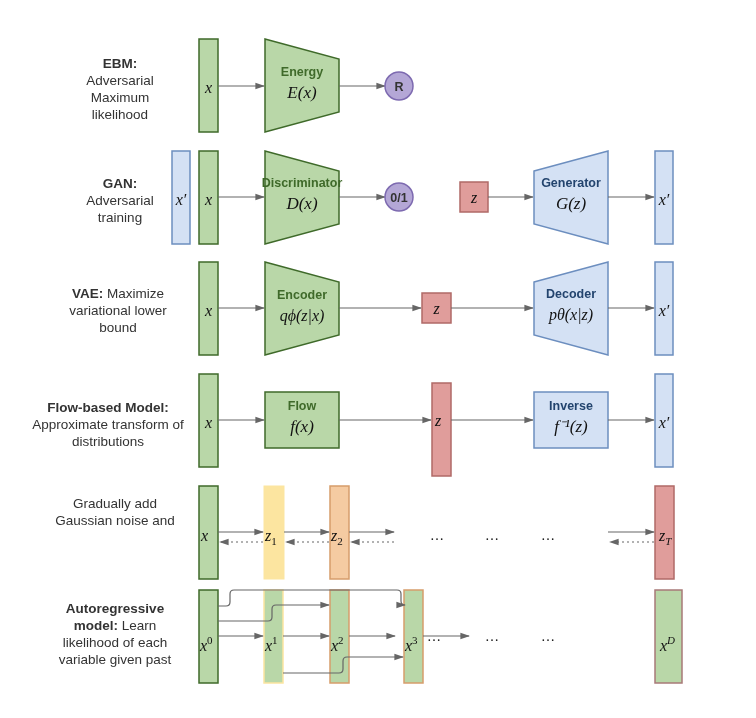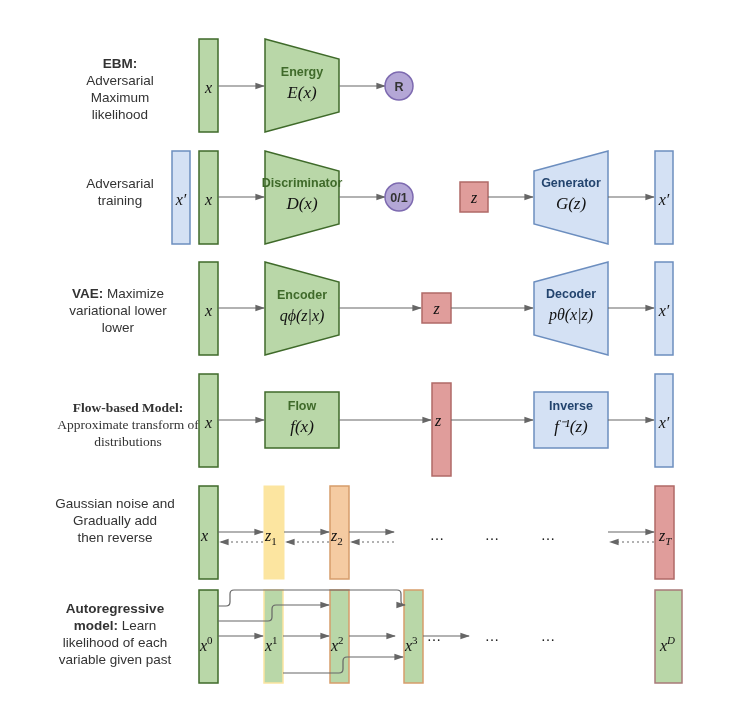--- a/index.html
+++ b/index.html
@@ -18,40 +18,40 @@
 <body>
 
 <div class="row-label" style="left:35px; top:55px;">
   <div><b>EBM:</b></div>
   <div>Adversarial</div>
   <div>Maximum</div>
   <div>likelihood</div>
 </div>
 
 <div class="row-label" style="left:35px; top:175px;">
+  <div><b>GAN:</b></div>
   <div>Adversarial</div>
   <div>training</div>
 </div>
 
 <div class="row-label" style="left:18px; top:285px; width:200px;">
   <div><b>VAE:</b> <span>Maximize</span></div>
   <div>variational lower</div>
-  <div>lower</div>
+  <div>bound</div>
 </div>
 
-<div class="row-label" style="left:28px; top:399px; width:200px;font-family:Liberation Serif, serif;">
+<div class="row-label" style="left:8px; top:399px; width:200px;">
   <div><b>Flow-based Model:</b></div>
   <div>Approximate transform of</div>
   <div>distributions</div>
 </div>
 
 <div class="row-label" style="left:25px; top:495px; width:180px;">
+  <div>Gradually add</div>
   <div>Gaussian noise and</div>
-  <div>Gradually add</div>
-  <div>then reverse</div>
 </div>
 
 <div class="row-label" style="left:25px; top:600px; width:180px;text-align:center;">
   <div><b>Autoregressive</b></div>
   <div><b>model:</b> <span>Learn</span></div>
   <div>likelihood of each</div>
   <div>variable given past</div>
 </div>
 
 <svg id="diagram" width="756" height="718" viewBox="0 0 756 718">

